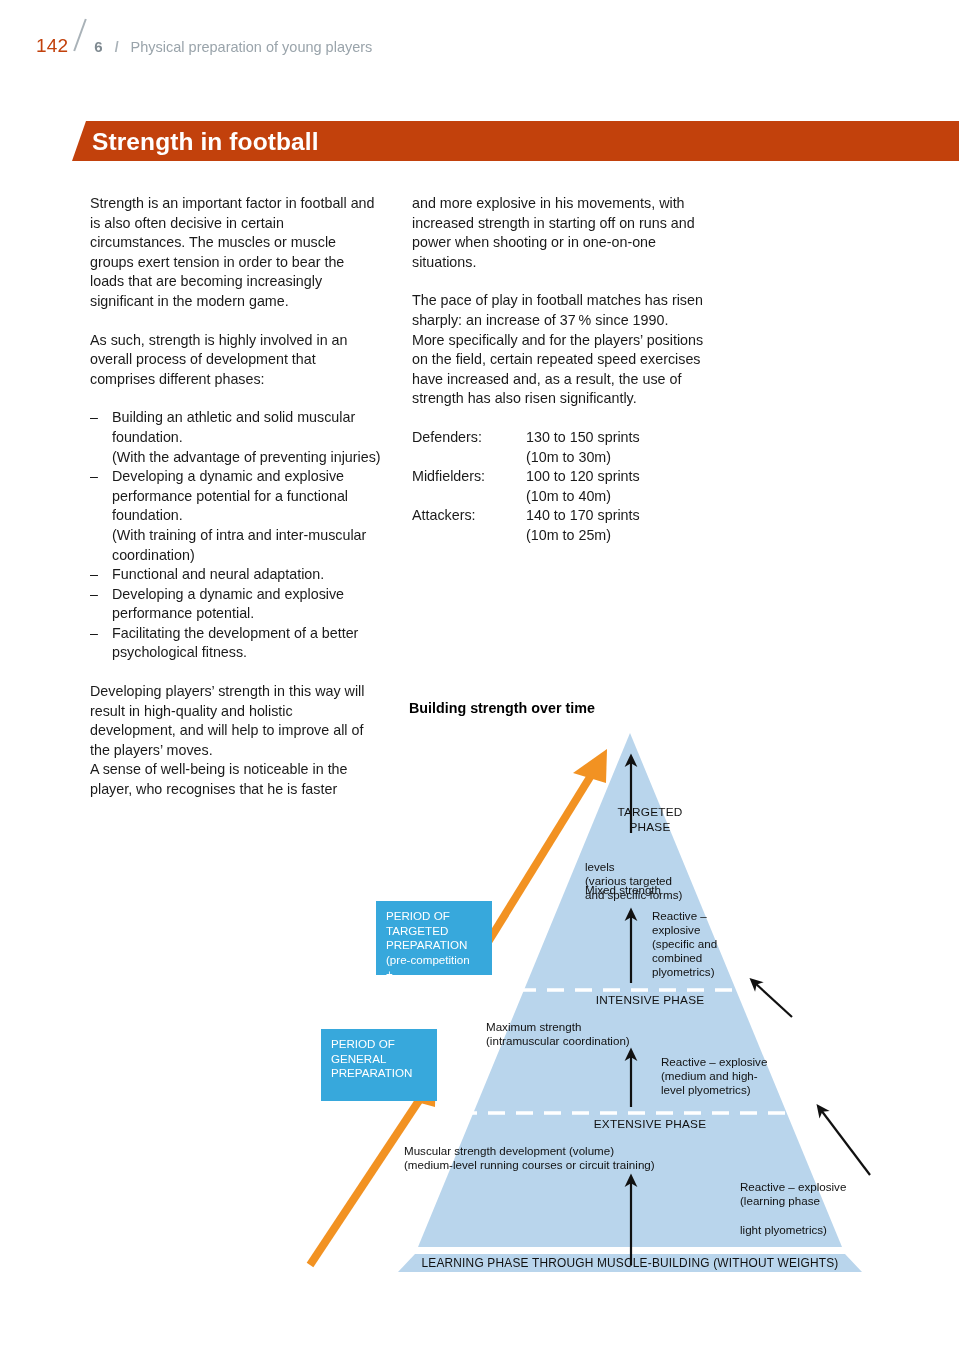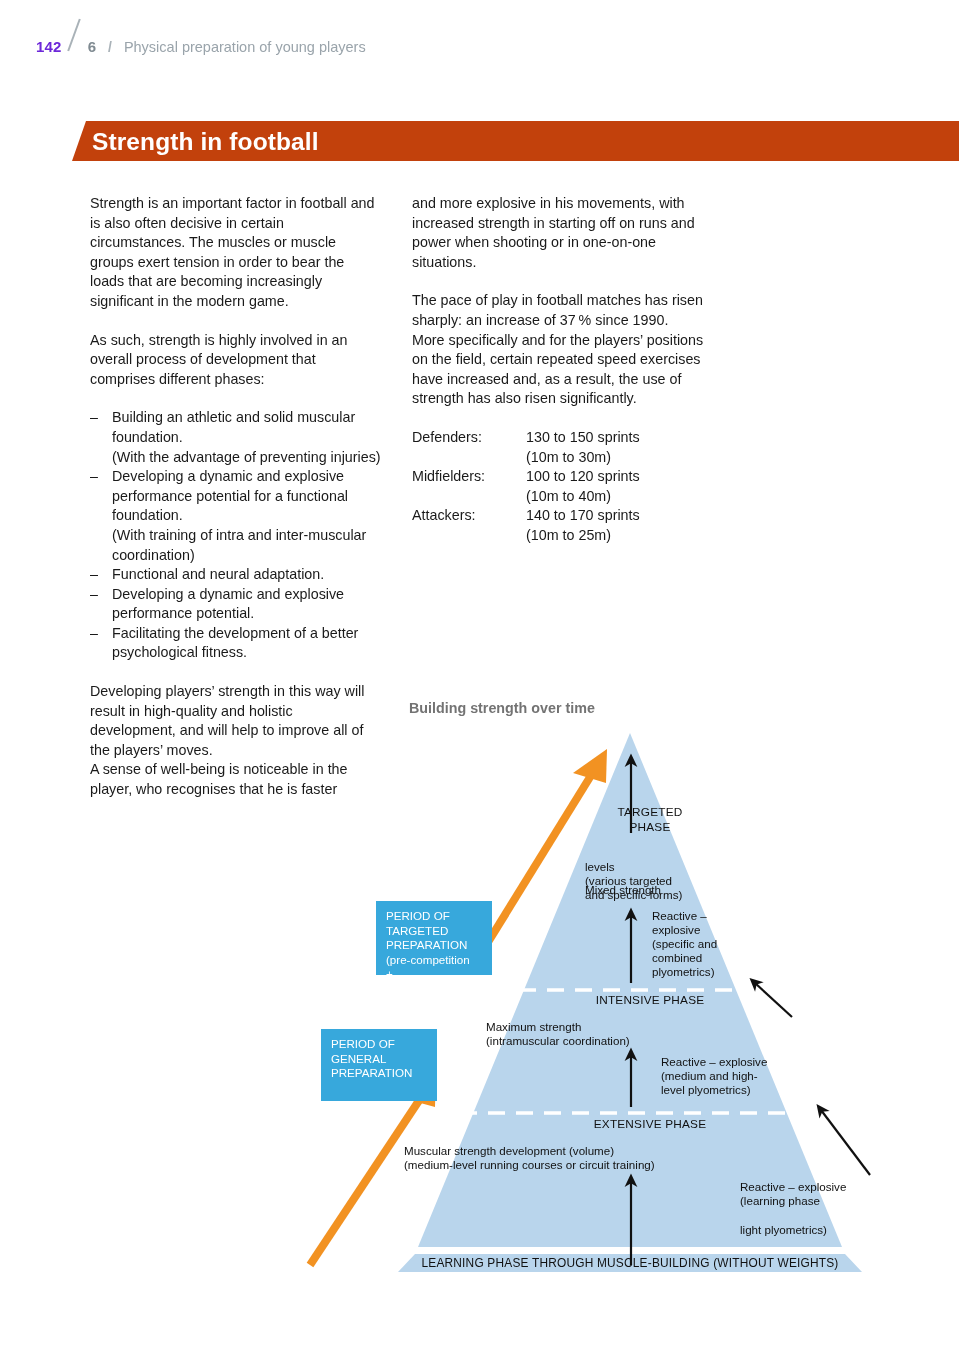--- a/index.html
+++ b/index.html
@@ -11,21 +11,21 @@
     position:relative;
     overflow:hidden;
   }
   
   #running-head{
     position:absolute; left:36px; top:22px;
     display:flex; align-items:baseline; gap:0;
     height:30px;
   }
   #running-head .folio{
-    font-size:15px; font-weight:bold; color:#6d28d9; letter-spacing:.2px;
+    font-size:19px; font-weight:normal; color:#c2410c; letter-spacing:.2px;
   }
   #running-head .slashbig{
     display:inline-block; width:26px; height:30px; position:relative;
   }
   #running-head .slashbig::before{
     content:""; position:absolute; left:11px; top:-4px;
     width:2px; height:34px; background:#a9b2b8;
     transform:rotate(20deg); transform-origin:center;
   }
   #running-head .chapnum{
@@ -67,21 +67,21 @@
   
   #sprint-table{ margin-top:0; border-collapse:collapse;}
   #sprint-table td{
     font-size:14.3px; line-height:19.6px; padding:0; vertical-align:top; color:#1a1a1a;
   }
   #sprint-table td.pos{ width:114px;}
 
   
   #figure-title{
     position:absolute; left:409px; top:700px;
-    font-size:14.3px; font-weight:bold; color:#737373;
+    font-size:14.3px; font-weight:bold; color:#000000;
   }
   #figure{
     position:absolute; left:300px; top:725px; width:640px; height:570px;
   }
   #figure svg{ display:block;}
 
   .fig-text{ position:absolute; font-size:11.6px; line-height:14.4px; color:#111;}
   .fig-caps{ position:absolute; font-size:11.8px; line-height:14.5px; color:#111; letter-spacing:.2px;}
 
   .blue-box{

